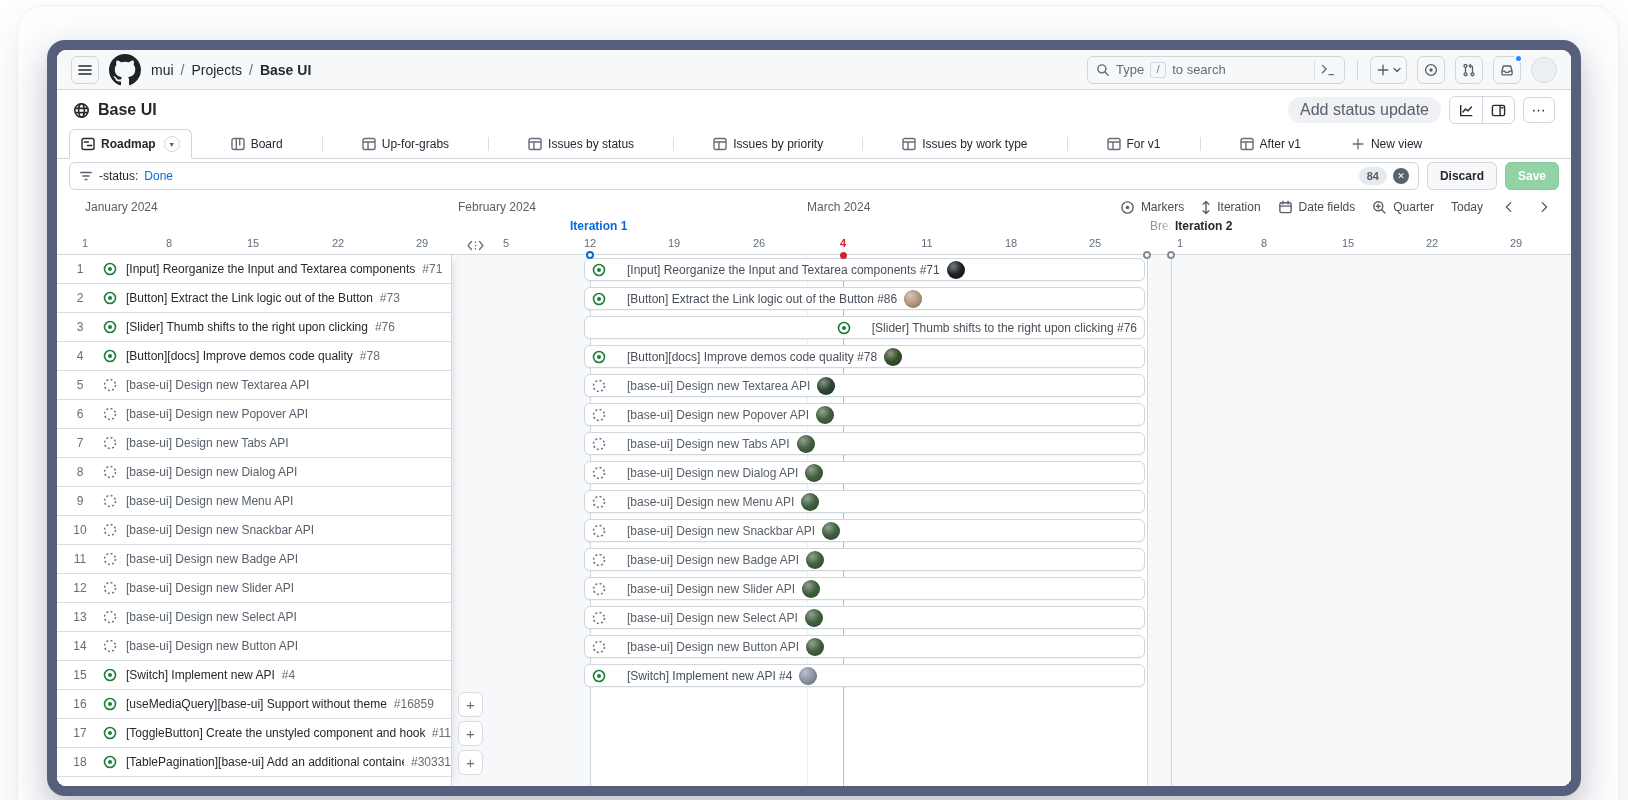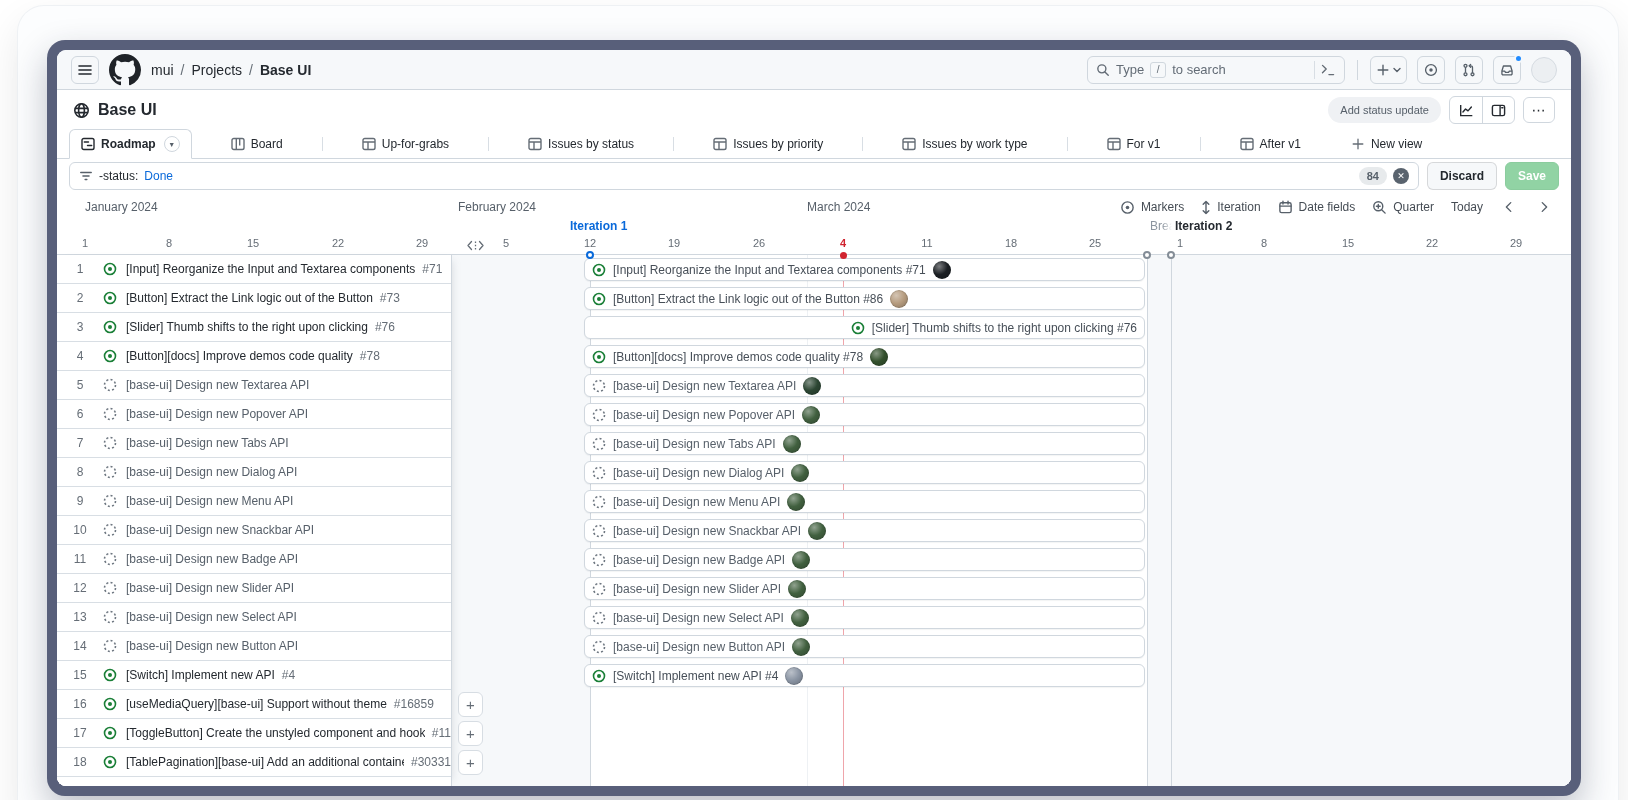--- a/index.html
+++ b/index.html
@@ -32,21 +32,21 @@
         display:flex;align-items:center;justify-content:center;color:#57606a;cursor:pointer;}
   .notifdot{position:absolute;right:-3px;top:-3px;width:9px;height:9px;border-radius:50%;
         background:#218bff;border:2px solid #f6f8fa;}
   .useravatar{width:26px;height:26px;border-radius:50%;background:#eceff2;border:1px solid #d5dbe1;}
 
   
   .titlerow{position:absolute;left:0;top:41px;width:100%;height:38px;display:flex;align-items:center;
         padding:0 16px;gap:8px;background:#fff;}
   .ptitle{font-size:16px;font-weight:700;color:#24292f;}
   .statuspill{margin-left:auto;height:26px;border:none;border-radius:999px;background:#eff1f4;
-        color:#57606a;font-size:11px;font-weight:500;padding:0 12px;cursor:pointer;}
+        color:#57606a;font-size:16px;font-weight:500;padding:0 12px;cursor:pointer;}
   .seg{display:flex;border:1px solid #d0d7de;border-radius:6px;overflow:hidden;background:#fff;}
   .seg .cell{width:32px;height:26px;display:flex;align-items:center;justify-content:center;color:#24292f;
         background:transparent;border:none;cursor:pointer;}
   .seg .cell + .cell{border-left:1px solid #d0d7de;}
   .kebab{width:32px;height:26px;border:1px solid #d0d7de;border-radius:6px;background:#fff;color:#24292f;
         font-size:14px;letter-spacing:1px;display:flex;align-items:center;justify-content:center;cursor:pointer;}
 
   
   .tabsrow{position:absolute;left:0;top:79px;width:100%;height:30px;display:flex;align-items:stretch;
         padding:0 0 0 12px;border-bottom:1px solid #d0d7de;background:#fff;gap:28px;}
@@ -106,21 +106,21 @@
         box-shadow:6px 0 8px -6px rgba(140,149,159,.3);z-index:10;}
   .prow{display:flex;align-items:center;height:29px;border-bottom:1px solid #d8dee4;cursor:pointer;}
   .prow .num{width:46px;text-align:center;color:#656d76;flex:none;}
   .prow .sticon{flex:none;display:flex;margin-right:9px;}
   .prow .ttl{color:#24292f;white-space:nowrap;overflow:hidden;}
   .prow.draft .ttl{color:#57606a;}
   .prow .inum{color:#656d76;margin-left:7px;}
   .pill{position:absolute;left:527px;width:561px;height:23px;background:#fff;border:1px solid #d0d7de;
         border-radius:6px;box-shadow:0 1px 1px rgba(27,31,36,.05);display:flex;align-items:center;gap:7px;
         padding:0 7px;z-index:4;cursor:grab;white-space:nowrap;}
-  .pill .ptxt{color:#474f58;}
+  .pill .ptxt{color:#474f58;margin-left:14px;}
   .pill.draft .ptxt{color:#57606a;}
   .av{width:18px;height:18px;border-radius:50%;flex:none;box-shadow:inset 0 0 0 1px rgba(27,31,36,.15);
         background-image:radial-gradient(circle at 35% 30%, rgba(255,255,255,.42), rgba(255,255,255,0) 48%, rgba(0,0,0,.28));}
   .addbtn{position:absolute;left:401px;width:25px;height:25px;border:1px solid #d7dde3;border-radius:6px;
         background:#fff;color:#656d76;font-size:15px;line-height:1;display:flex;align-items:center;
         justify-content:center;z-index:6;cursor:pointer;}
 </style>
 </head>
 <body>
 

